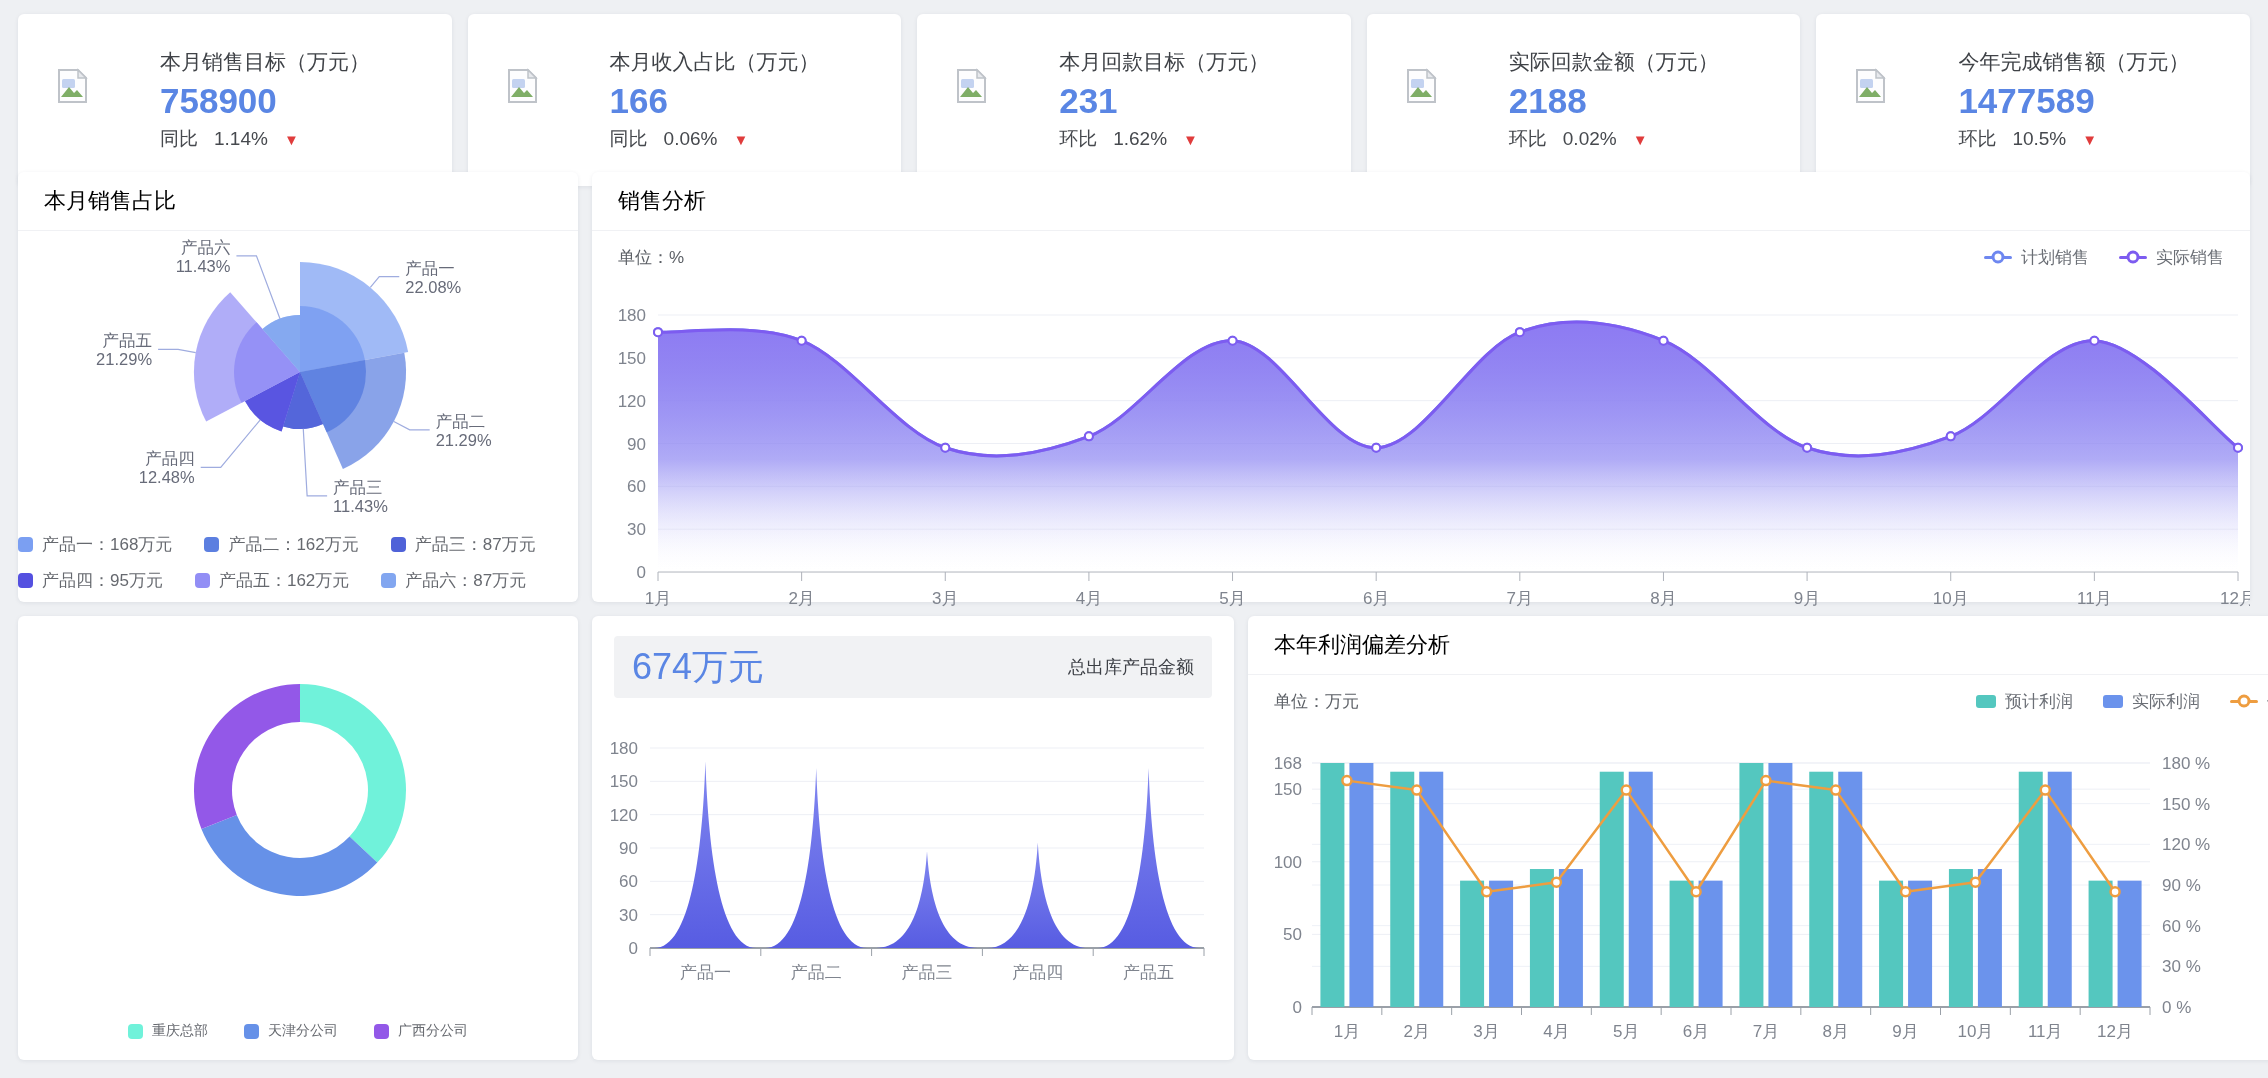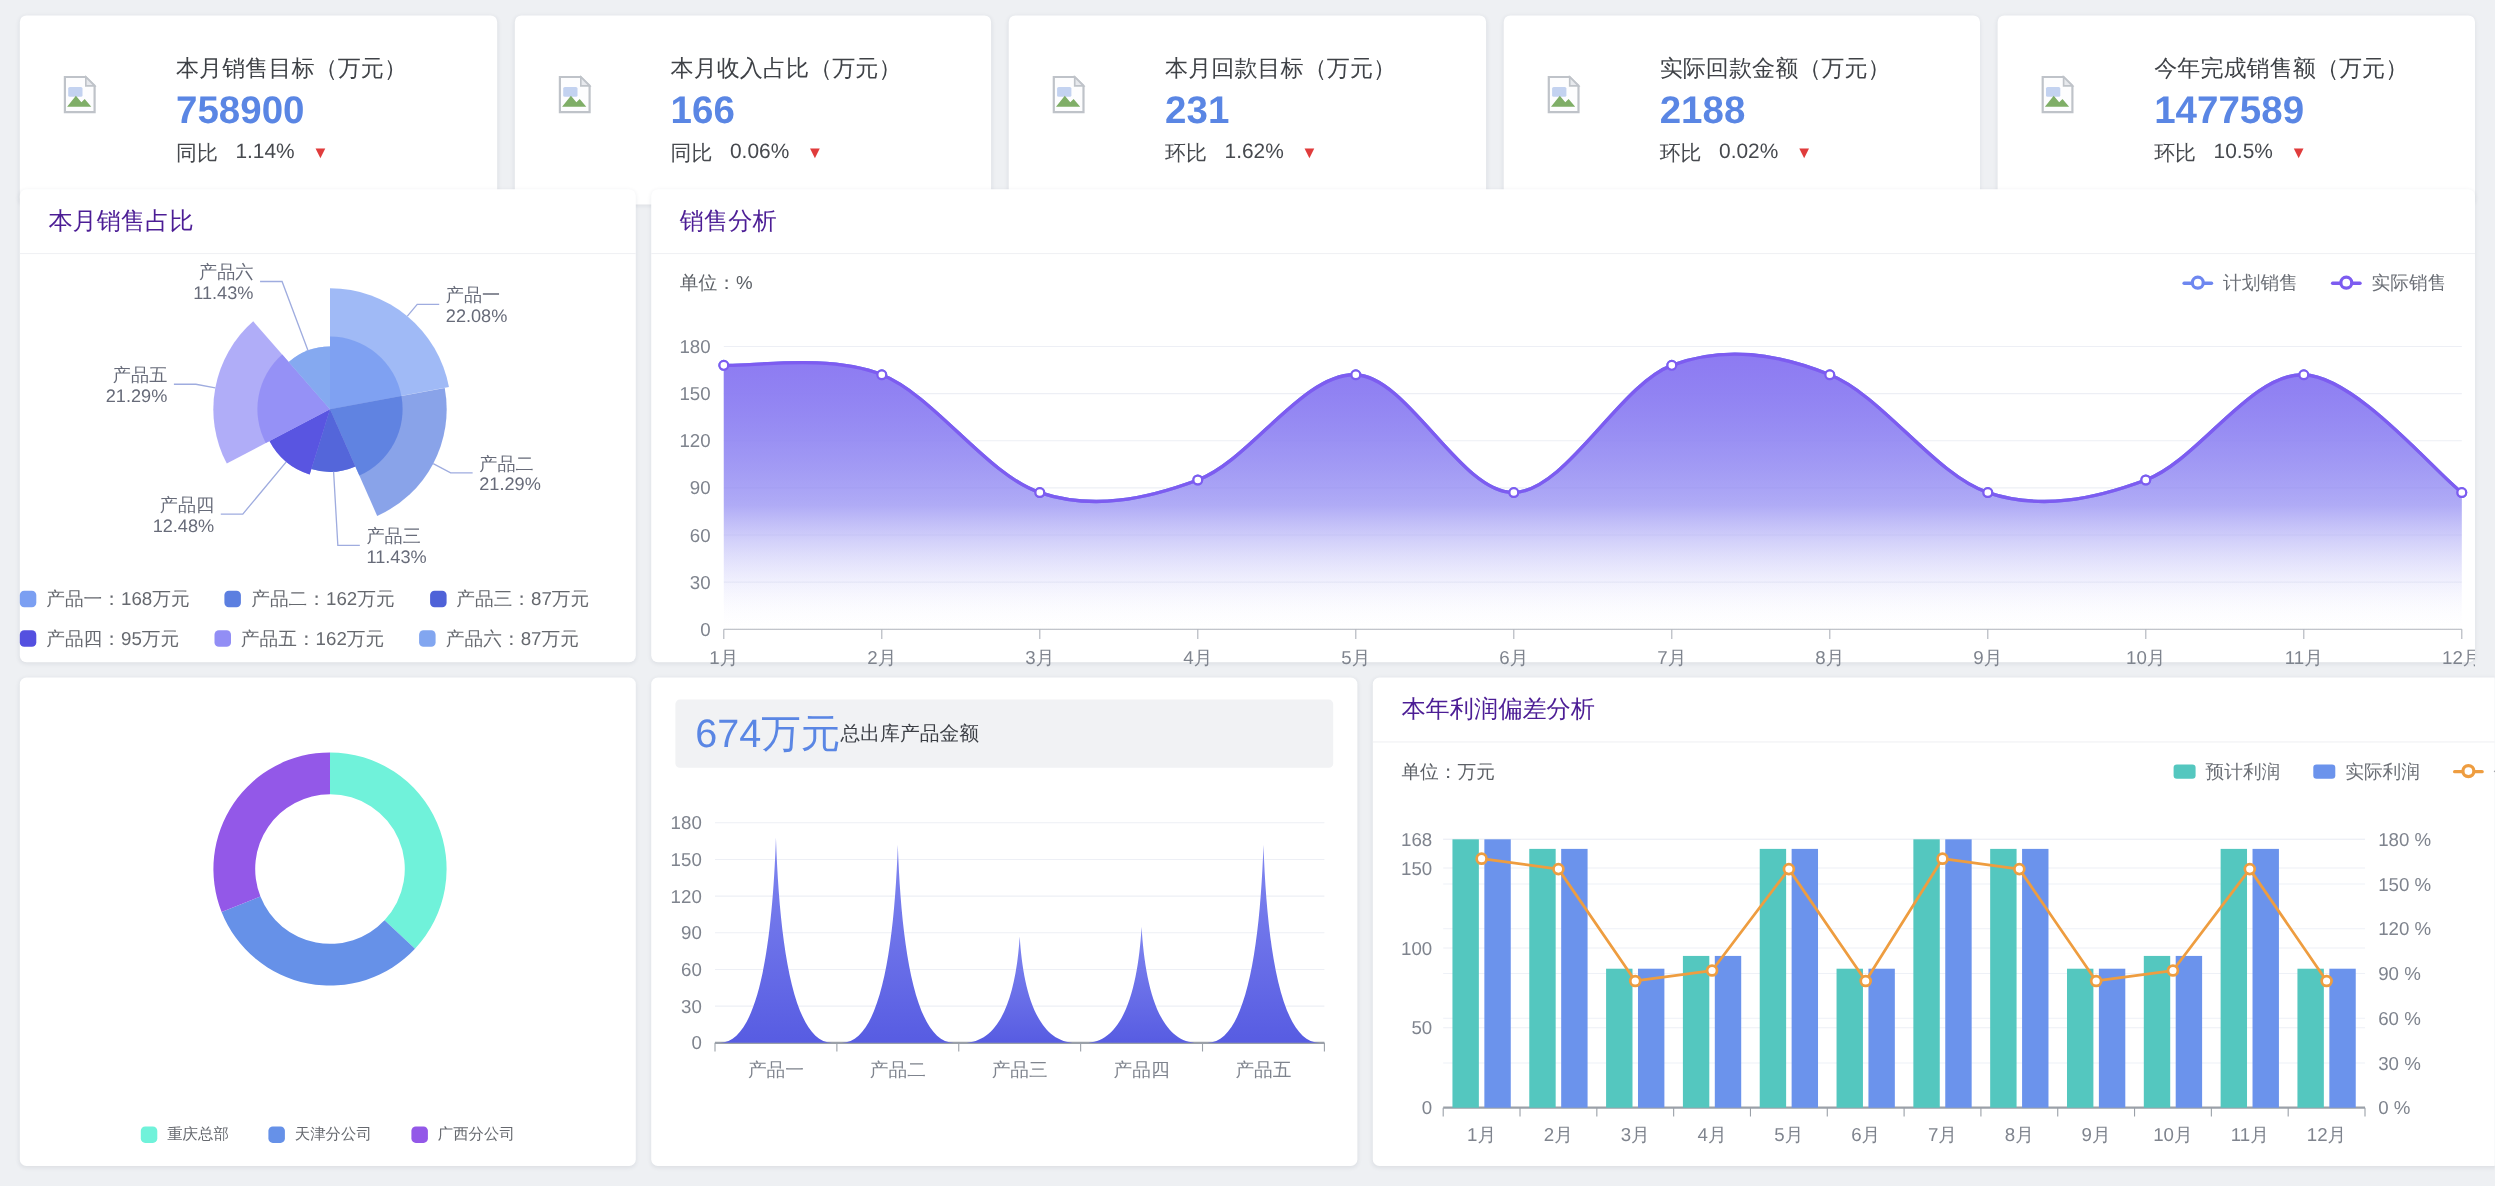--- a/index.html
+++ b/index.html
@@ -14,33 +14,33 @@
   .kpi-value{font-size:35px;font-weight:700;color:#5a86e4;line-height:1.05;}
   .kpi-delta{font-size:19px;color:#46494e;display:flex;align-items:center;gap:16px;}
   .tri{color:#e03c3c;font-size:15px;}
   
   .panel{position:absolute;background:#fff;border-radius:6px;box-shadow:0 1px 4px rgba(30,40,60,.08);}
   #panel-rose{left:18px;top:172px;width:560px;height:430px;}
   #panel-sales{left:592px;top:172px;width:1658px;height:430px;}
   #panel-donut{left:18px;top:616px;width:560px;height:444px;}
   #panel-out{left:592px;top:616px;width:642px;height:444px;}
   #panel-profit{left:1248px;top:616px;width:1096px;height:444px;}
-  .panel-header{height:58px;line-height:58px;padding:0 26px;font-size:22px;color:#4c1d95;font-weight:500;border-bottom:1px solid #f0f1f4;}
+  .panel-header{height:58px;line-height:58px;padding:0 26px;font-size:22px;color:#000000;font-weight:500;border-bottom:1px solid #f0f1f4;}
   .chart-head{display:flex;justify-content:space-between;align-items:center;padding:0 26px;height:52px;}
   .unit-label{font-size:17px;color:#5c6066;}
   .legend{display:flex;gap:30px;align-items:center;font-size:17px;color:#6b6f76;}
   .legend-item{display:flex;align-items:center;gap:9px;cursor:pointer;}
   .sq{width:15px;height:15px;border-radius:4px;display:inline-block;}
   .sq-sm{width:20px;height:13px;border-radius:3px;display:inline-block;}
   .legend-line{width:28px;height:3px;border-radius:2px;position:relative;display:inline-block;}
   .legend-line i{position:absolute;width:7px;height:7px;border:3px solid #888;border-radius:50%;background:#fff;left:50%;top:50%;transform:translate(-50%,-50%);}
   .rose-legend{position:absolute;left:0;right:0;bottom:10px;display:flex;flex-direction:column;gap:13px;align-items:flex-start;font-size:17px;color:#66696f;}
   .rose-legend .row{display:flex;gap:32px;}
   .donut-legend{position:absolute;left:0;right:0;bottom:20px;display:flex;justify-content:center;gap:36px;font-size:14px;color:#66696f;}
-  .total-box{margin:20px 22px 0;height:62px;background:#f1f2f4;border-radius:4px;display:flex;align-items:center;justify-content:flex-start;padding:0 18px;}
+  .total-box{margin:20px 22px 0;height:62px;background:#f1f2f4;border-radius:4px;display:flex;align-items:center;justify-content:space-between;padding:0 18px;}
   .total-value{font-size:36px;color:#5a86e4;}
   .total-label{font-size:18px;color:#3c3f45;}
 </style>
 </head>
 <body>
 
 <div class="dashboard">
 
   <div class="cards-row">
     <div class="kpi-card">

